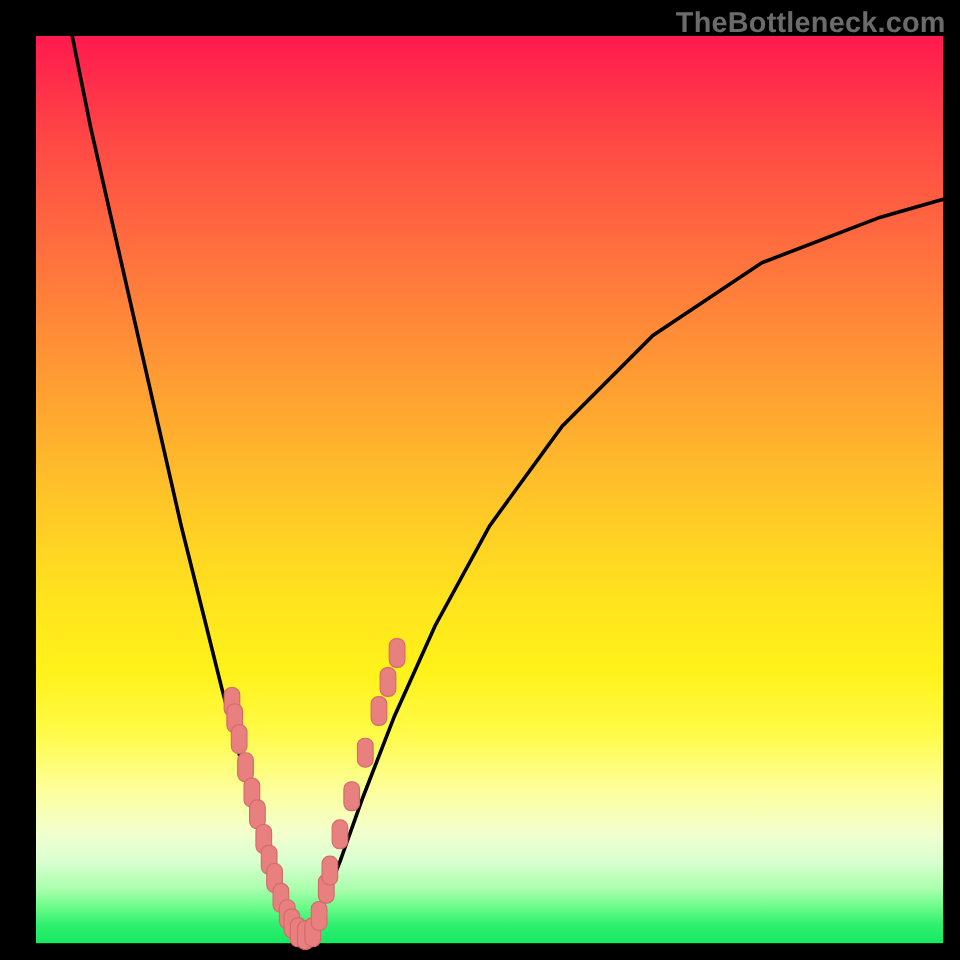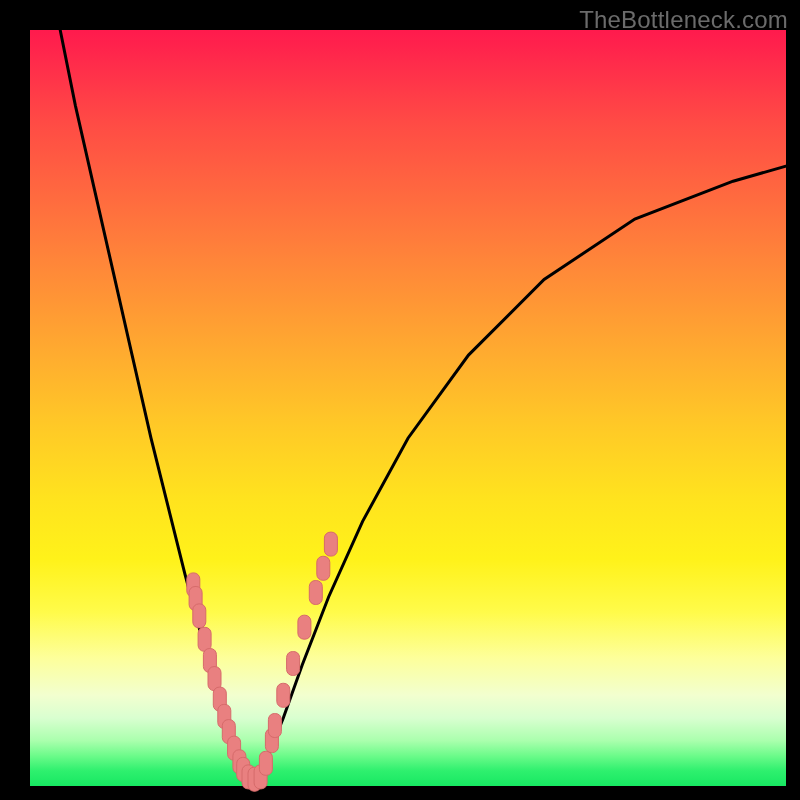--- a/index.html
+++ b/index.html
@@ -43,21 +43,21 @@
       #2ef06e 98%,
       #17e862 100%
     );
   }
   .watermark {
     position: absolute;
     top: 6px;
     right: 12px;
     color: #6b6b6b;
     font-size: 24px;
-    font-weight: 400;
+    font-weight: 700;
     letter-spacing: 0.2px;
     user-select: none;
   }
   svg.curve {
     position: absolute;
     left: 0; top: 0;
     width: 756px; height: 756px;
     overflow: visible;
   }
 </style>

